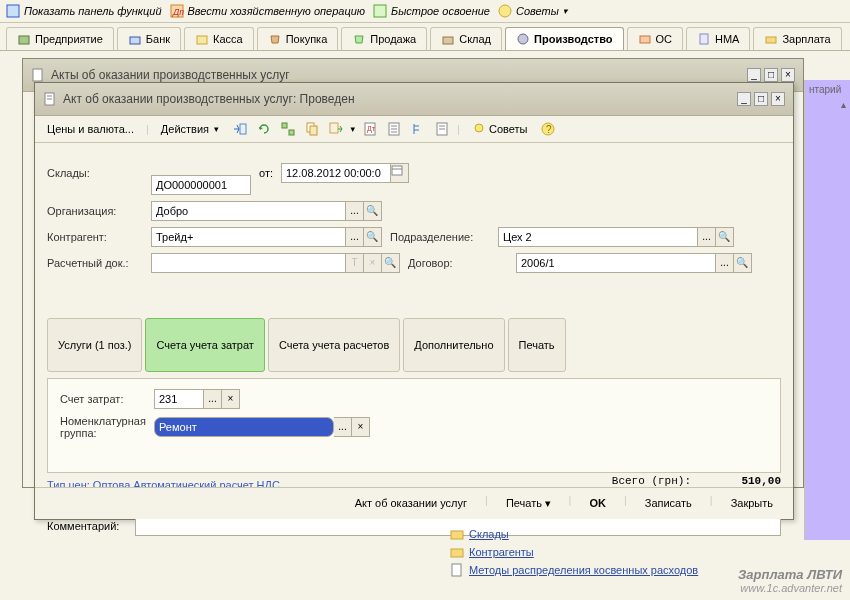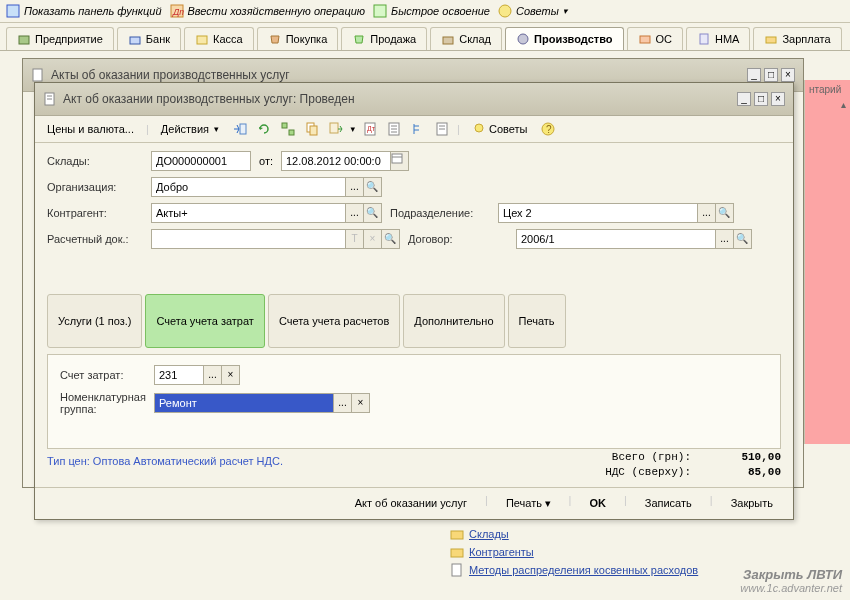--- a/index.html
+++ b/index.html
@@ -24,54 +24,54 @@
   .doc-toolbar { padding: 4px 6px; border-bottom: 1px solid #c8c4b0; display: flex; align-items: center; gap: 6px; }
   .doc-toolbar .tbtn { padding: 2px 6px; cursor: pointer; font-size: 11px; display: flex; align-items: center; gap: 3px; }
   .doc-toolbar .dropdown::after { content: "▾"; font-size: 9px; margin-left: 2px; }
   .doc-toolbar .iconbtn { width: 18px; height: 18px; border: 1px solid transparent; cursor: pointer; display: flex; align-items: center; justify-content: center; }
   
   .form-body { padding: 8px 12px; }
   .form-row { display: flex; align-items: center; margin-bottom: 6px; gap: 8px; }
   .form-row label { width: 96px; font-size: 11px; color: #333; }
   .form-row .label2 { width: 100px; font-size: 11px; color: #333; }
   .finput { border: 1px solid #b0ac98; background: #fff; padding: 2px 4px; font-size: 11px; height: 20px; display: flex; align-items: center; }
-  .finput.w1 { width: 100px; }
+  .finput.w1 { width: 100px; margin-top: 24px; }
   .finput.w2 { width: 195px; }
   .finput.w3 { width: 110px; }
   .finput.w4 { width: 200px; }
   .input-ext { display: flex; }
   .input-ext .ext-btn { width: 18px; height: 20px; border: 1px solid #b0ac98; border-left: none; background: #f0ede0; font-size: 10px; text-align: center; line-height: 18px; cursor: pointer; }
   
   .sub-tabs { display: flex; gap: 3px; margin: 8px 0 6px; }
   .sub-tabs .stab { padding: 20px 10px; border: 1px solid #c8c4b0; border-radius: 3px; background: #f0ede0; cursor: pointer; font-size: 11px; margin-top: 37px; }
   .sub-tabs .stab.active { background: #b8e8a8; border-color: #7ac060; }
   
   .tab-content { border: 1px solid #c8c4b0; background: #fcfbf4; padding: 10px 12px; min-height: 95px; }
-  .highlighted-input { background: #3858c8 !important; color: #fff; }
+  .highlighted-input { background: #3858c8 !important; color: #fff; border-radius: 7px; }
   
   .price-line { color: #3858c8; font-size: 11px; margin: 6px 0 4px; }
   .totals { display: flex; flex-direction: column; align-items: flex-end; gap: 3px; margin-top: -20px; font-family: Liberation Mono, monospace; }
   .totals .trow { display: flex; gap: 30px; font-size: 11px; }
   .totals .trow .tval { font-weight: bold; width: 60px; text-align: right; }
   
   .comment-row { display: flex; align-items: center; gap: 8px; margin-top: 14px; }
   .comment-row input { flex: 1; }
   
   .bottom-bar { position: absolute; bottom: 0; left: 0; right: 0; border-top: 1px solid #c8c4b0; padding: 6px 10px; display: flex; justify-content: flex-end; gap: 8px; background: #f5f3e8; }
   .bottom-bar .bbtn { padding: 3px 10px; cursor: pointer; font-size: 11px; }
   .bottom-bar .bbtn.bold { font-weight: bold; }
   
   .side-links { position: absolute; left: 450px; top: 527px; font-size: 11px; }
   .side-links .link { color: #2a4aa8; text-decoration: underline; margin-bottom: 4px; display: flex; align-items: center; gap: 5px; cursor: pointer; }
   .side-links .ico { width: 14px; height: 14px; }
   
   .watermark { position: absolute; right: 8px; bottom: 6px; text-align: right; color: #999; font-size: 11px; font-style: italic; }
   .watermark .wm1 { font-weight: bold; font-size: 13px; color: #888; }
   
-  .right-panel { position: absolute; right: 0; top: 80px; width: 46px; height: 364px; border-left: 1px solid #c8c4b0; background: #fca5a5; font-size: 10px; padding: 4px; color: #666; }
+  .right-panel { position: absolute; right: 0; top: 80px; width: 46px; height: 460px; border-left: 1px solid #c8c4b0; background: #c4b5fd; font-size: 10px; padding: 4px; color: #666; }
   
   svg { display: block; }
 </style>
 </head>
 <body>
 
 <div class="top-toolbar">
   <div class="btn">
     <span class="ico">
         <svg width="14" height="14">
@@ -332,21 +332,21 @@
       <div class="input-ext">
         <div class="finput w2">Добро</div>
         <div class="ext-btn">...</div>
         <div class="ext-btn">🔍</div>
       </div>
     </div>
 
     <div class="form-row">
       <label>Контрагент:</label>
       <div class="input-ext">
-        <div class="finput w2">Акты+</div>
+        <div class="finput w2">Трейд+</div>
         <div class="ext-btn">...</div>
         <div class="ext-btn">🔍</div>
       </div>
       <span class="label2">Подразделение:</span>
       <div class="input-ext">
         <div class="finput w4">Цех 2</div>
         <div class="ext-btn">...</div>
         <div class="ext-btn">🔍</div>
       </div>
     </div>
@@ -446,15 +446,15 @@
       <span class="ico">
         <svg width="14" height="14">
           <rect x="2" y="1" width="9" height="12" fill="#fff" stroke="#888"></rect>
         </svg>
       </span>
       <span>Методы распределения косвенных расходов</span>
     </div>
 </div>
 
 <div class="watermark">
-  <div class="wm1">Закрыть ЛВТИ</div>
+  <div class="wm1">Зарплата ЛВТИ</div>
   <div>www.1c.advanter.net</div>
 </div>
 
 </body></html>

